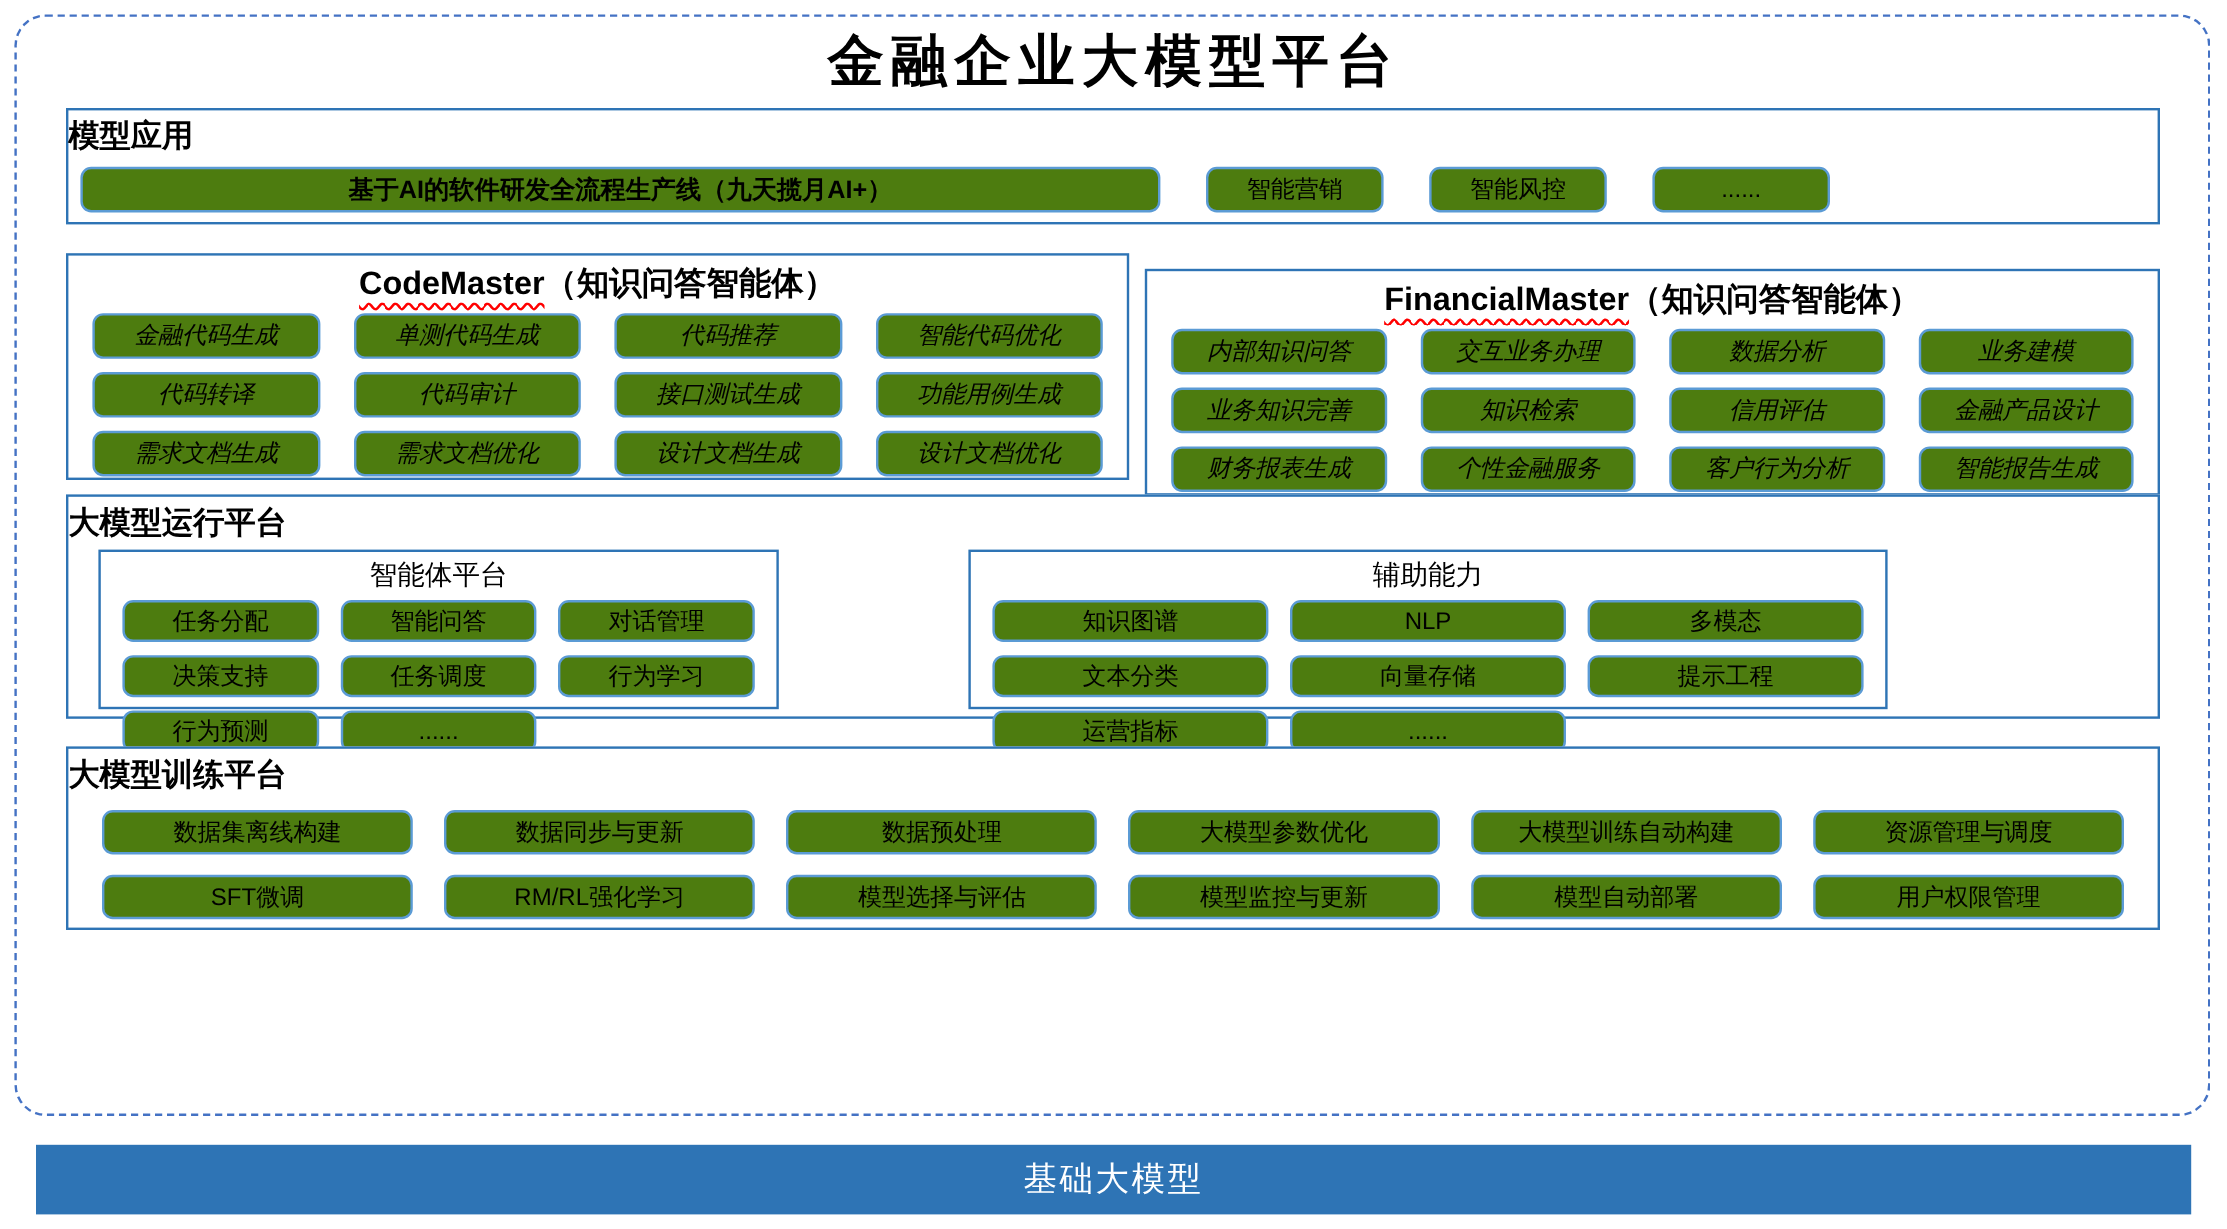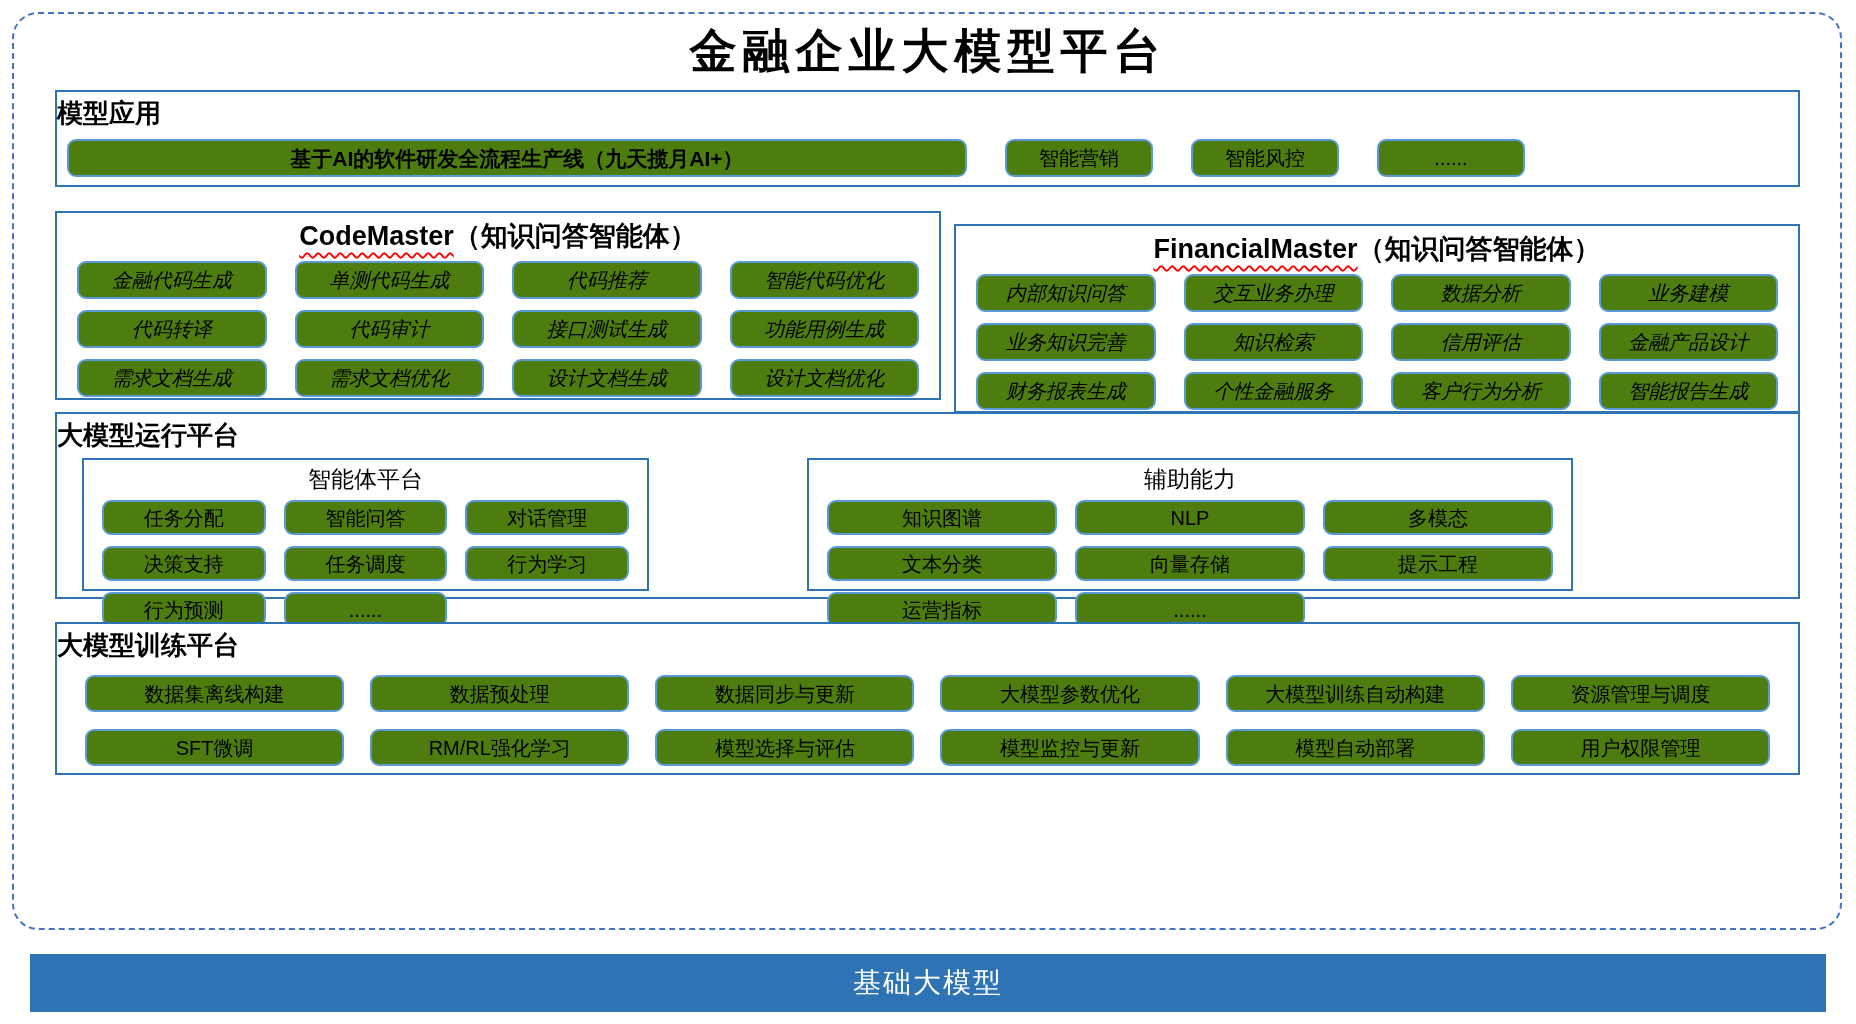--- a/index.html
+++ b/index.html
@@ -150,22 +150,22 @@
         <div class="box">运营指标</div>
         <div class="box">......</div>
       </div>
     </div>
   </div>
 
   <div class="sec sec-training">
     <div class="sec-header">大模型训练平台</div>
     <div class="grid6">
       <div class="box">数据集离线构建</div>
+      <div class="box">数据同步与更新</div>
       <div class="box">数据预处理</div>
-      <div class="box">数据同步与更新</div>
       <div class="box">大模型参数优化</div>
       <div class="box">大模型训练自动构建</div>
       <div class="box">资源管理与调度</div>
       <div class="box">SFT微调</div>
       <div class="box">RM/RL强化学习</div>
       <div class="box">模型选择与评估</div>
       <div class="box">模型监控与更新</div>
       <div class="box">模型自动部署</div>
       <div class="box">用户权限管理</div>
     </div>

